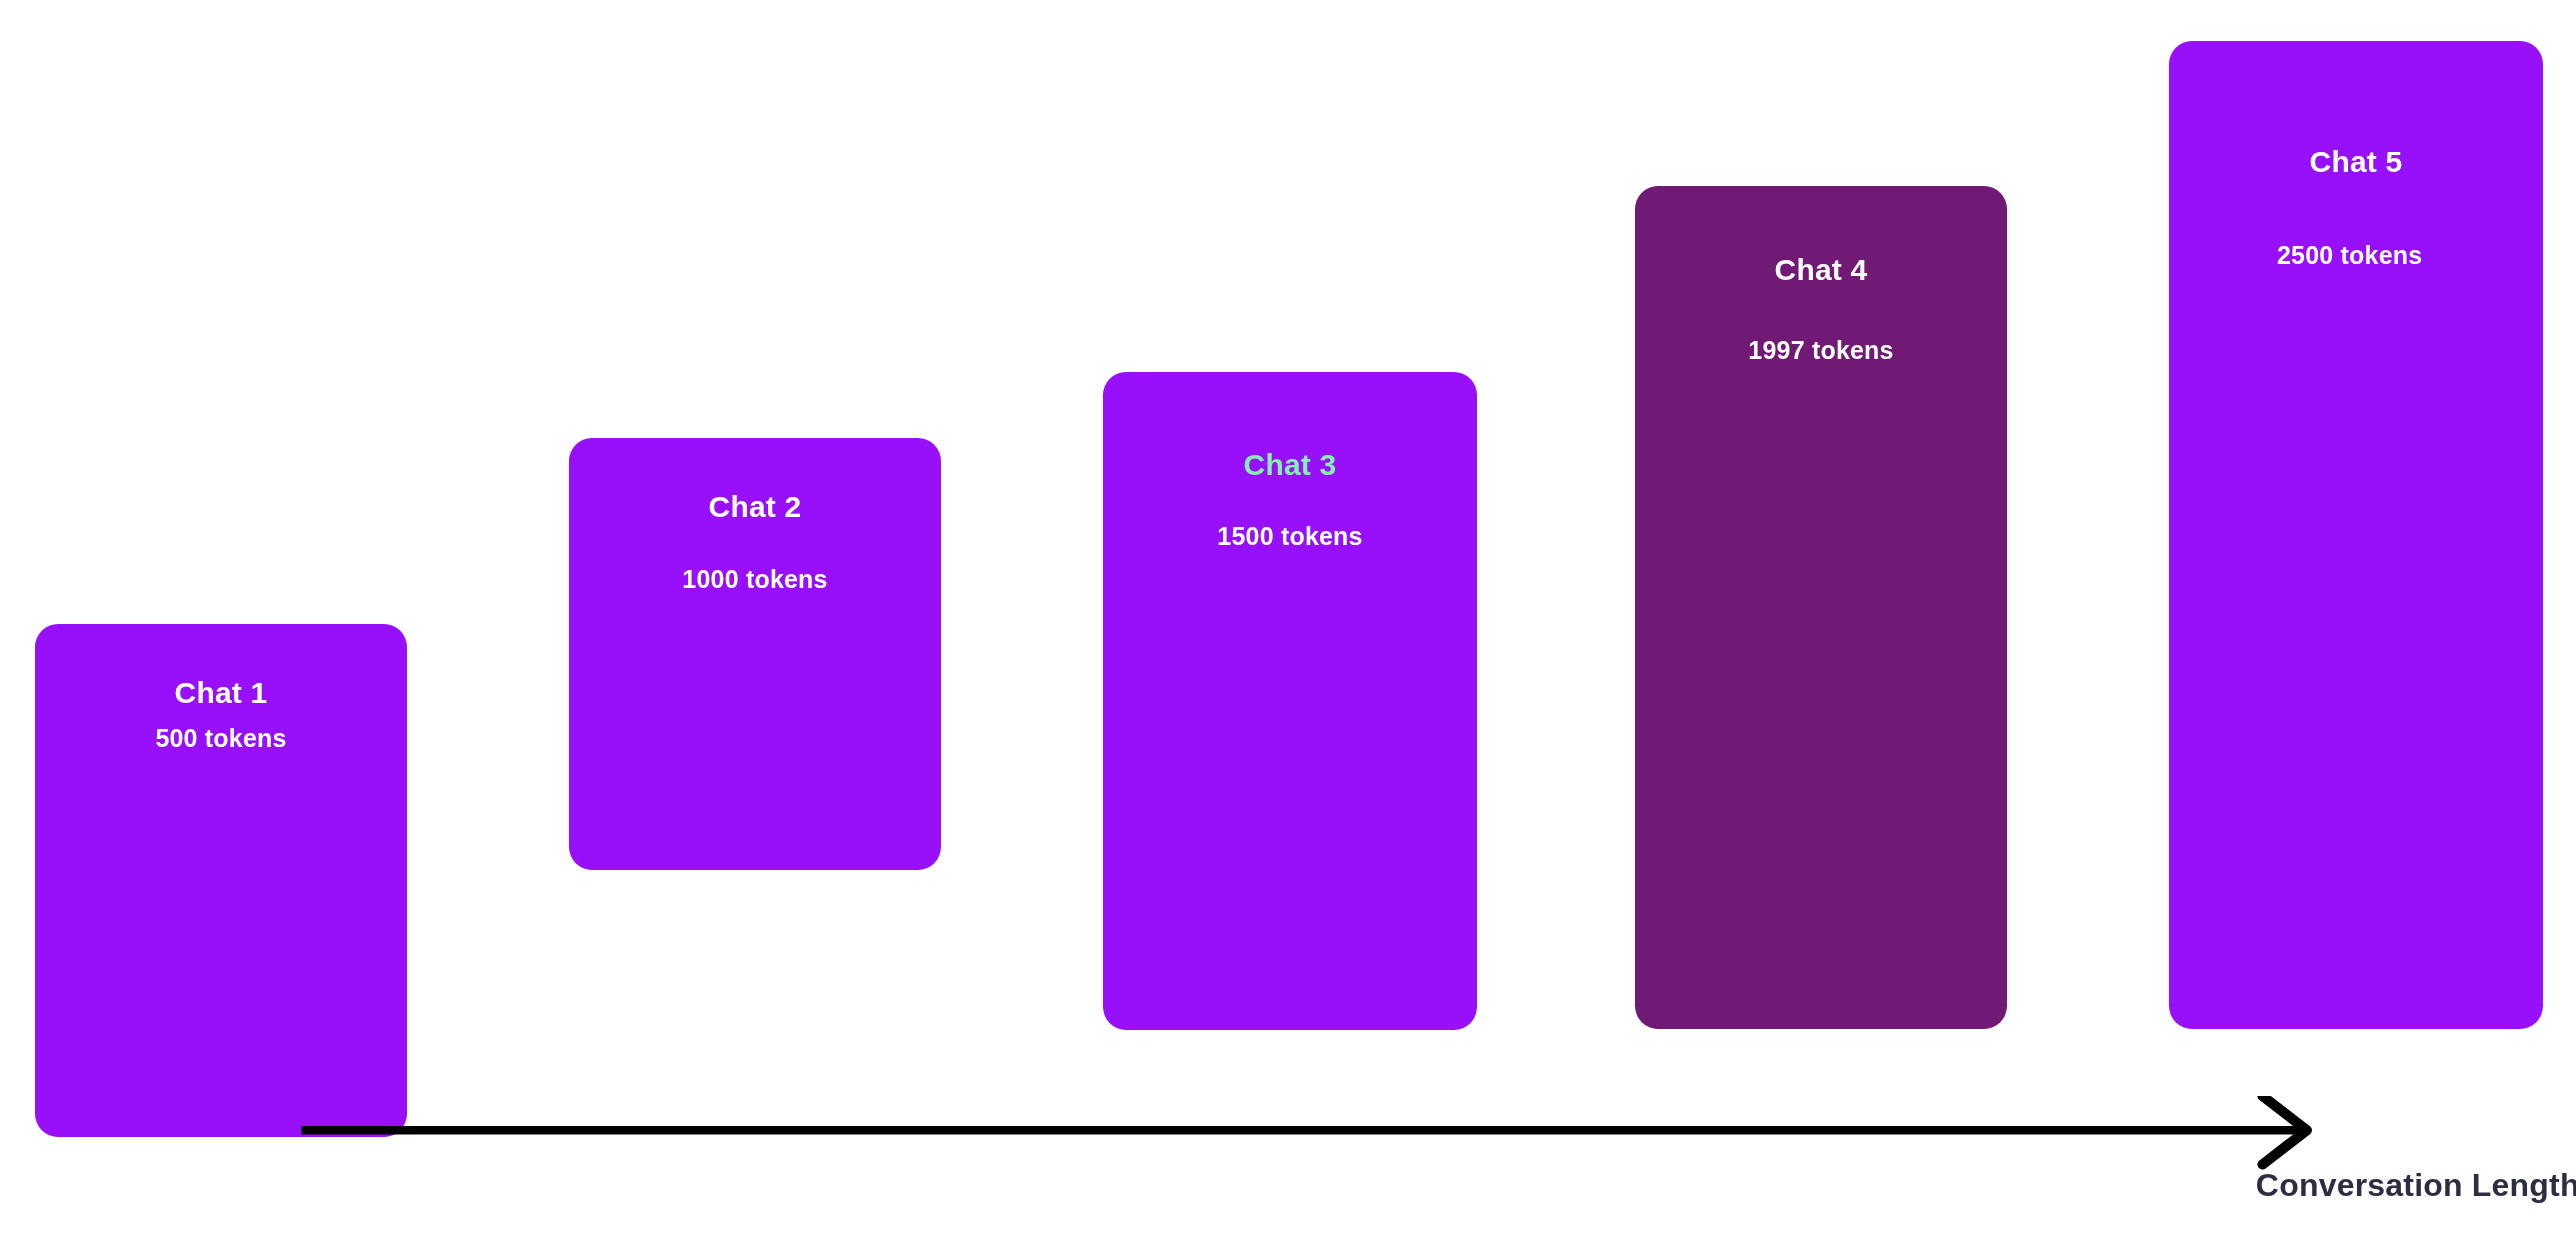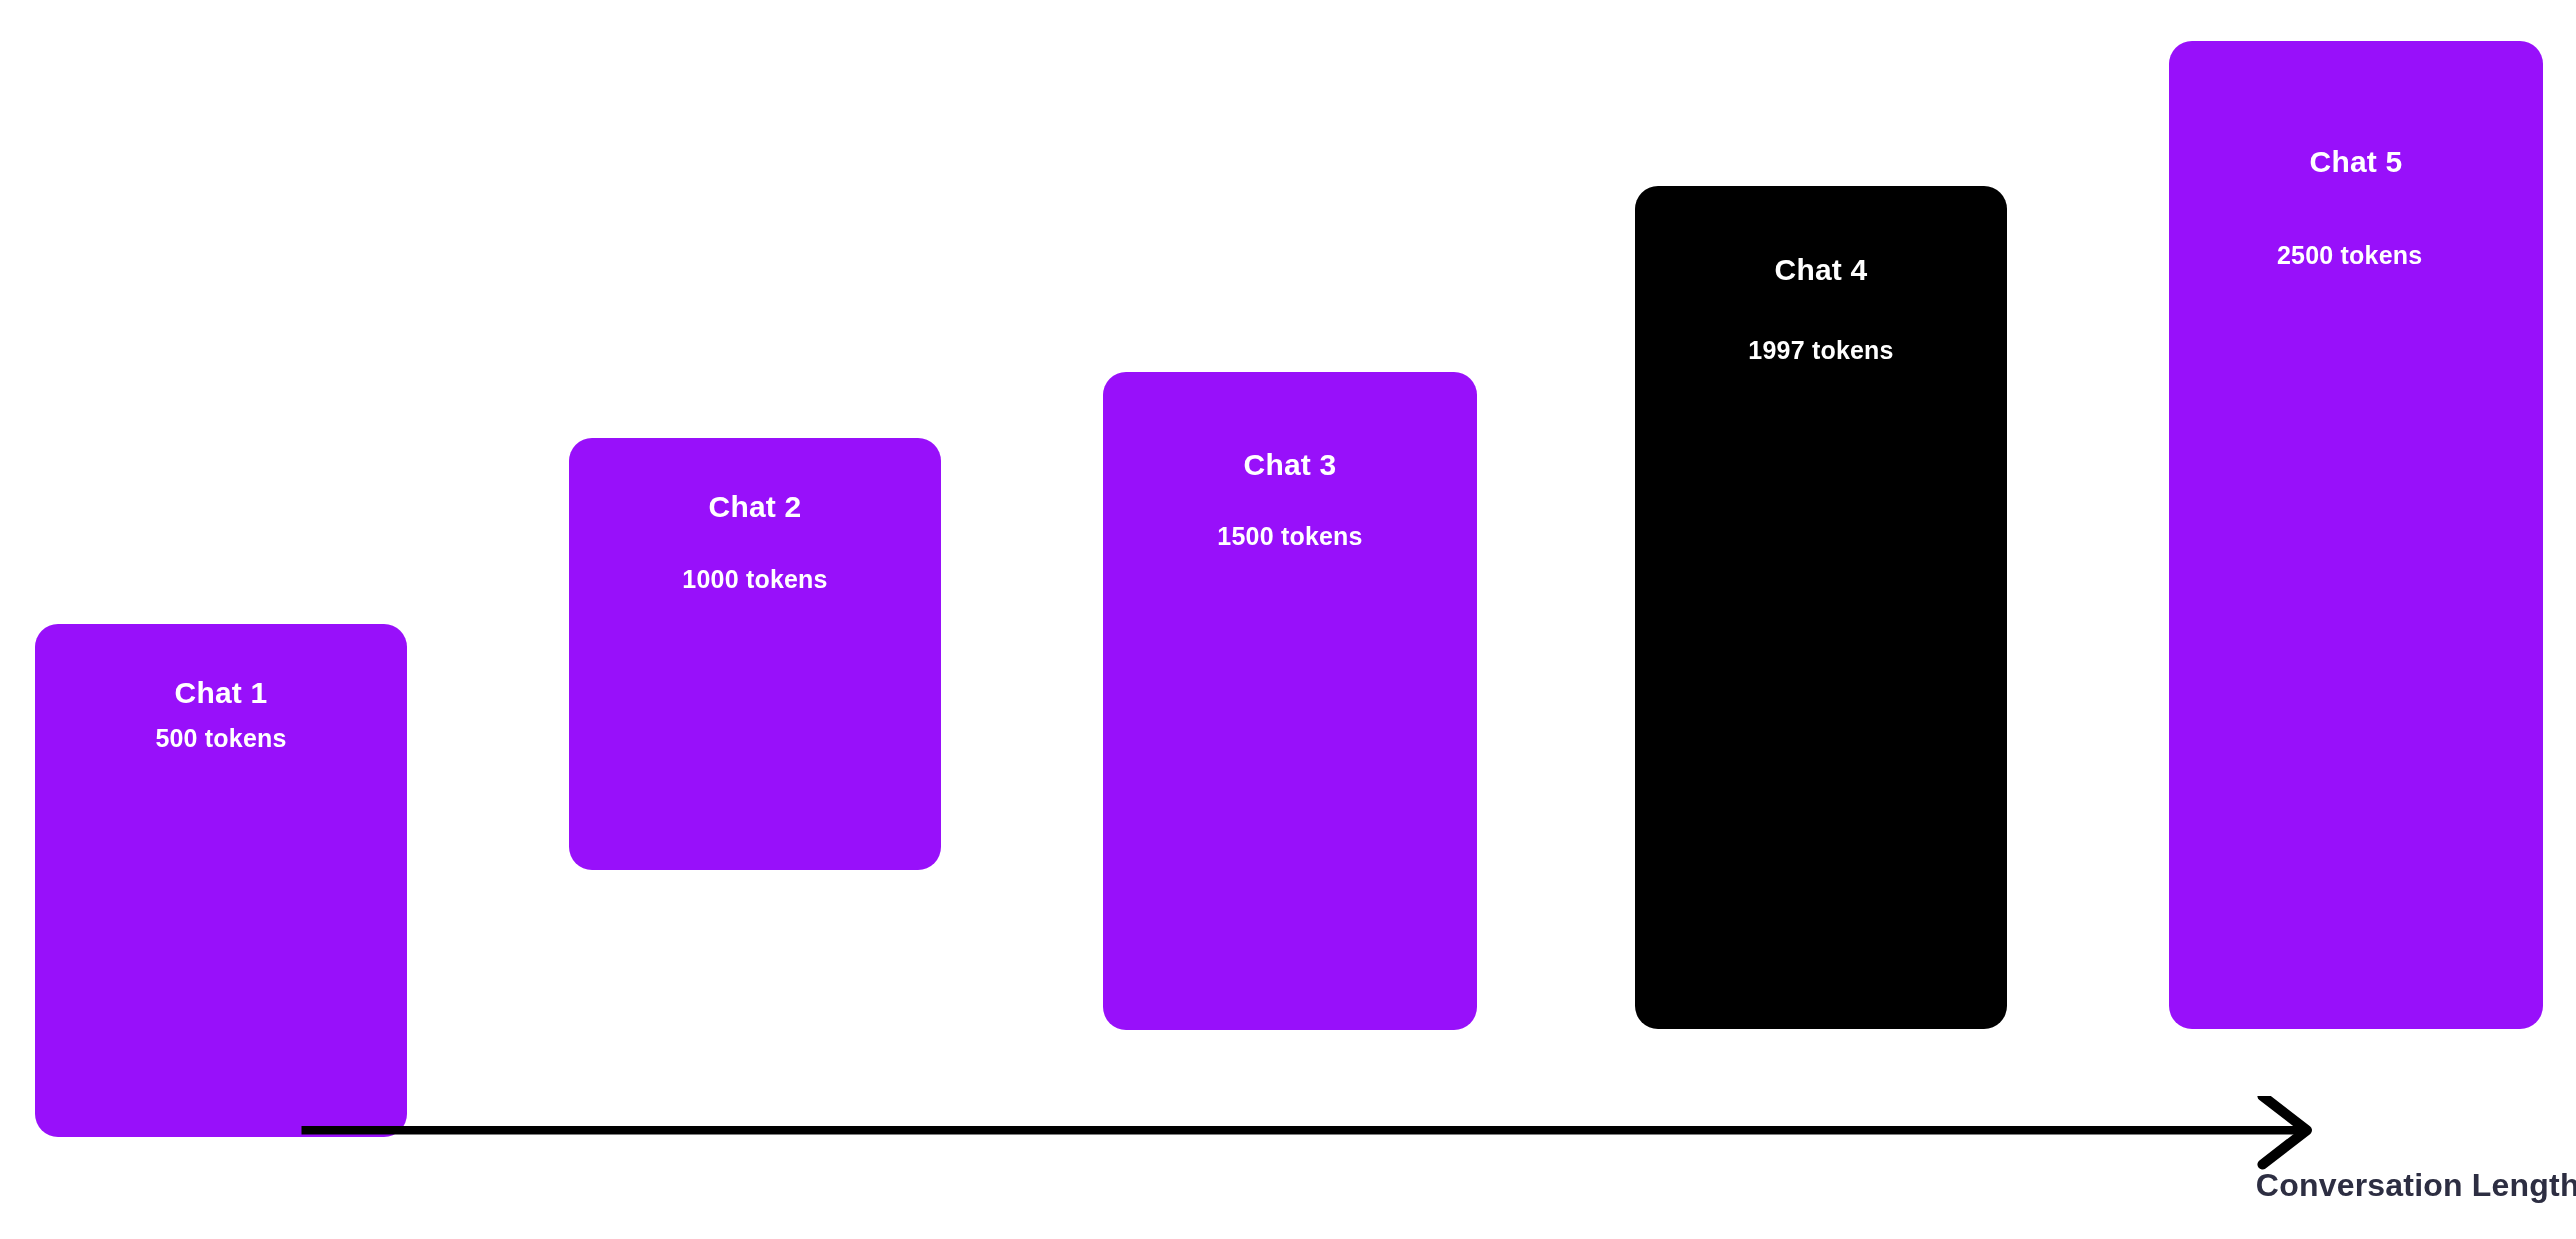--- a/index.html
+++ b/index.html
@@ -100,25 +100,25 @@
     <div class="bar-title" style="color: rgb(255, 255, 255);">Chat 1</div>
     <div class="bar-value" style="color: rgb(255, 255, 255);">500 tokens</div>
   </div>
 
   <div class="bar bar-2" style="left: 569px; top: 438px; width: 372px; height: 432px; background: rgb(152, 16, 250);">
     <div class="bar-title" style="color: rgb(255, 255, 255);">Chat 2</div>
     <div class="bar-value" style="color: rgb(255, 255, 255);">1000 tokens</div>
   </div>
 
   <div class="bar bar-3" style="left: 1103px; top: 372px; width: 374px; height: 658px; background: rgb(152, 16, 250);">
-    <div class="bar-title" style="color: #ffffff;">Chat 3</div>
+    <div class="bar-title" style="color: #86efac;">Chat 3</div>
     <div class="bar-value" style="color: rgb(255, 255, 255);">1500 tokens</div>
   </div>
 
-  <div class="bar bar-4" style="left: 1635px; top: 186px; width: 372px; height: 843px; background: #000000;">
+  <div class="bar bar-4" style="left: 1635px; top: 186px; width: 372px; height: 843px; background: #701a75;">
     <div class="bar-title" style="color: rgb(255, 255, 255);">Chat 4</div>
     <div class="bar-value" style="color: rgb(255, 255, 255);">1997 tokens</div>
   </div>
 
   <div class="bar bar-5" style="left: 2169px; top: 41px; width: 374px; height: 988px; background: rgb(152, 16, 250);">
     <div class="bar-title" style="color: rgb(255, 255, 255);">Chat 5</div>
     <div class="bar-value" style="color: rgb(255, 255, 255);">2500 tokens</div>
   </div>
 
   <svg id="axis-arrow" viewBox="0 0 2180 80" style="left: 288px; width: 2025px;">

